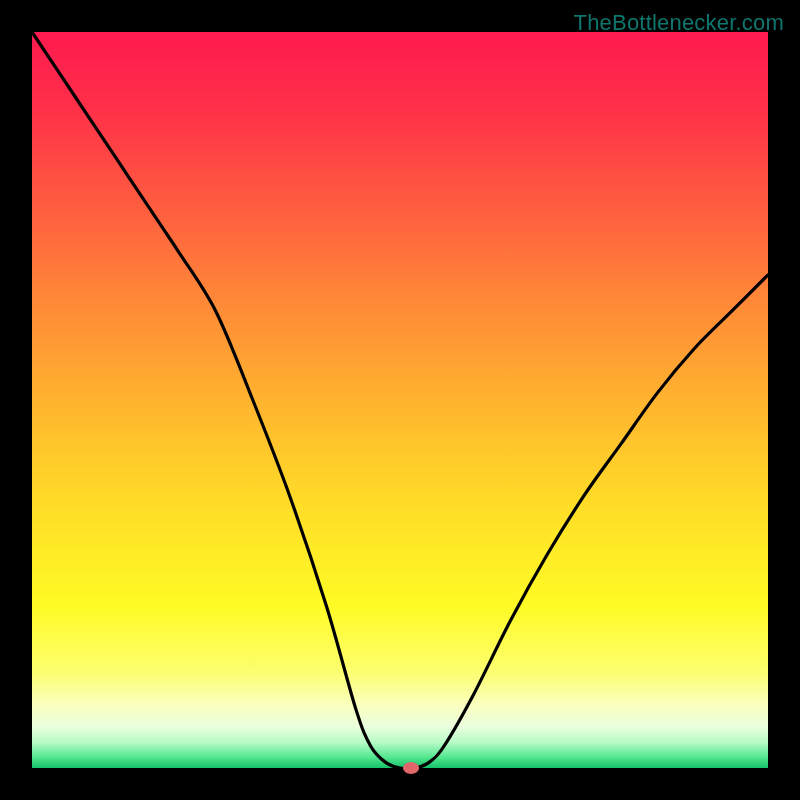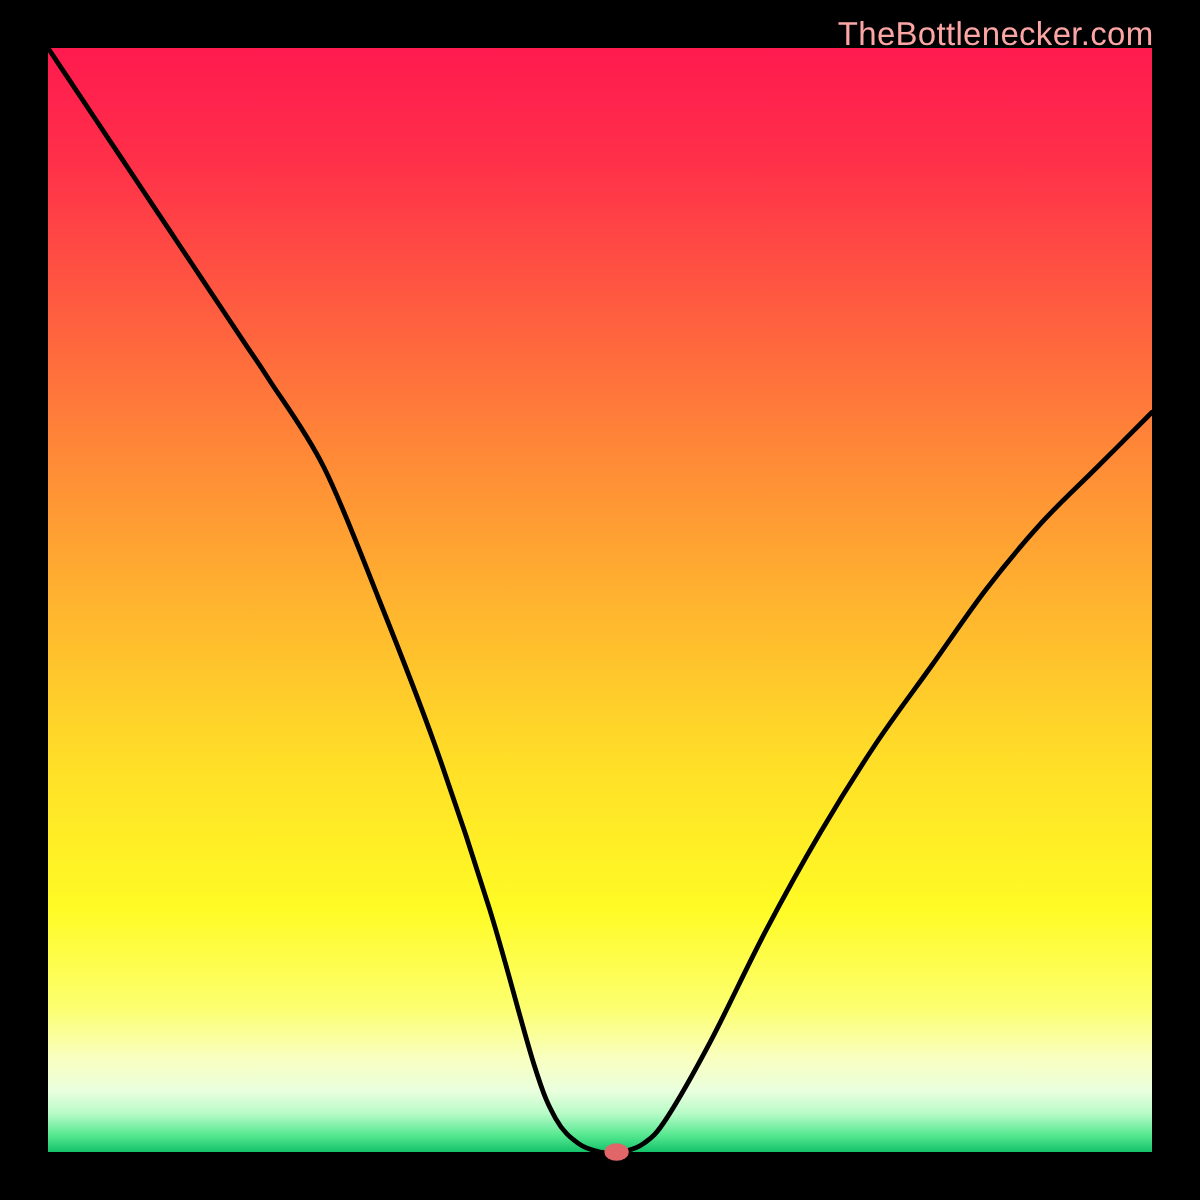--- a/index.html
+++ b/index.html
@@ -14,24 +14,24 @@
     position: absolute;
     left: 12px;
     top: 12px;
     width: 776px;
     height: 776px;
     background: #000;
   }
   .watermark {
     position: absolute;
     top: -2px;
-    right: 19px;
+    right: 4px;
     font-family: Arial, Helvetica, sans-serif;
     font-size: 22px;
-    color: #fca5a5;
+    color: #0f766e;
     letter-spacing: 0.2px;
     font-weight: 500;
   }
   svg { display: block; }
 </style>
 </head>
 <body>
 
 <div class="frame">
   <div class="watermark">TheBottlenecker.com</div>

